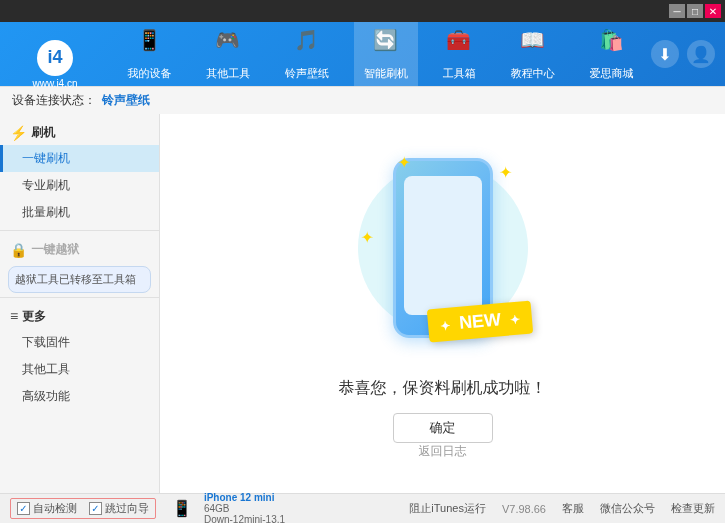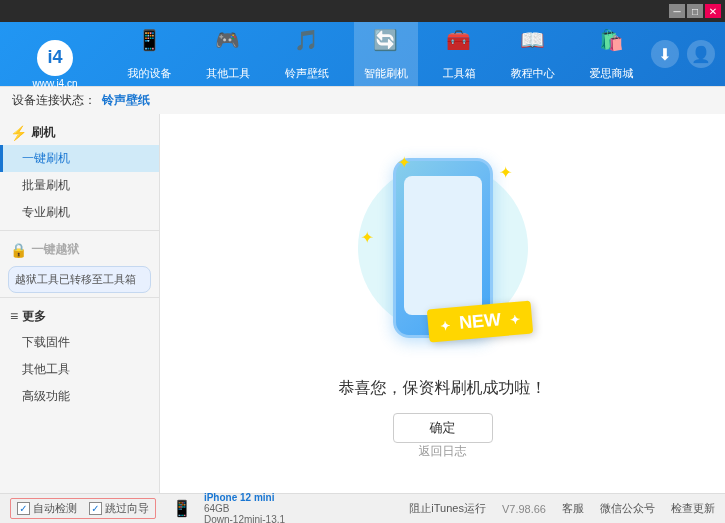--- a/index.html
+++ b/index.html
@@ -409,24 +409,24 @@
   <div class="sidebar">
 
     <div class="sidebar-section-title">
       <span class="sec-icon">⚡</span>
       <span>刷机</span>
     </div>
     <div class="sidebar-item active">
       <span>一键刷机</span>
     </div>
     <div class="sidebar-item">
+      <span>专业刷机</span>
+    </div>
+    <div class="sidebar-item">
       <span>批量刷机</span>
-    </div>
-    <div class="sidebar-item">
-      <span>专业刷机</span>
     </div>
 
     <div class="sidebar-divider"></div>
 
     <div class="sidebar-section-title">
       <span class="sec-icon" style="color:#aaa">🔒</span>
       <span style="color:#aaa">一键越狱</span>
     </div>
     <div class="sidebar-info-box">
       <span>越狱工具已转移至工具箱</span>

